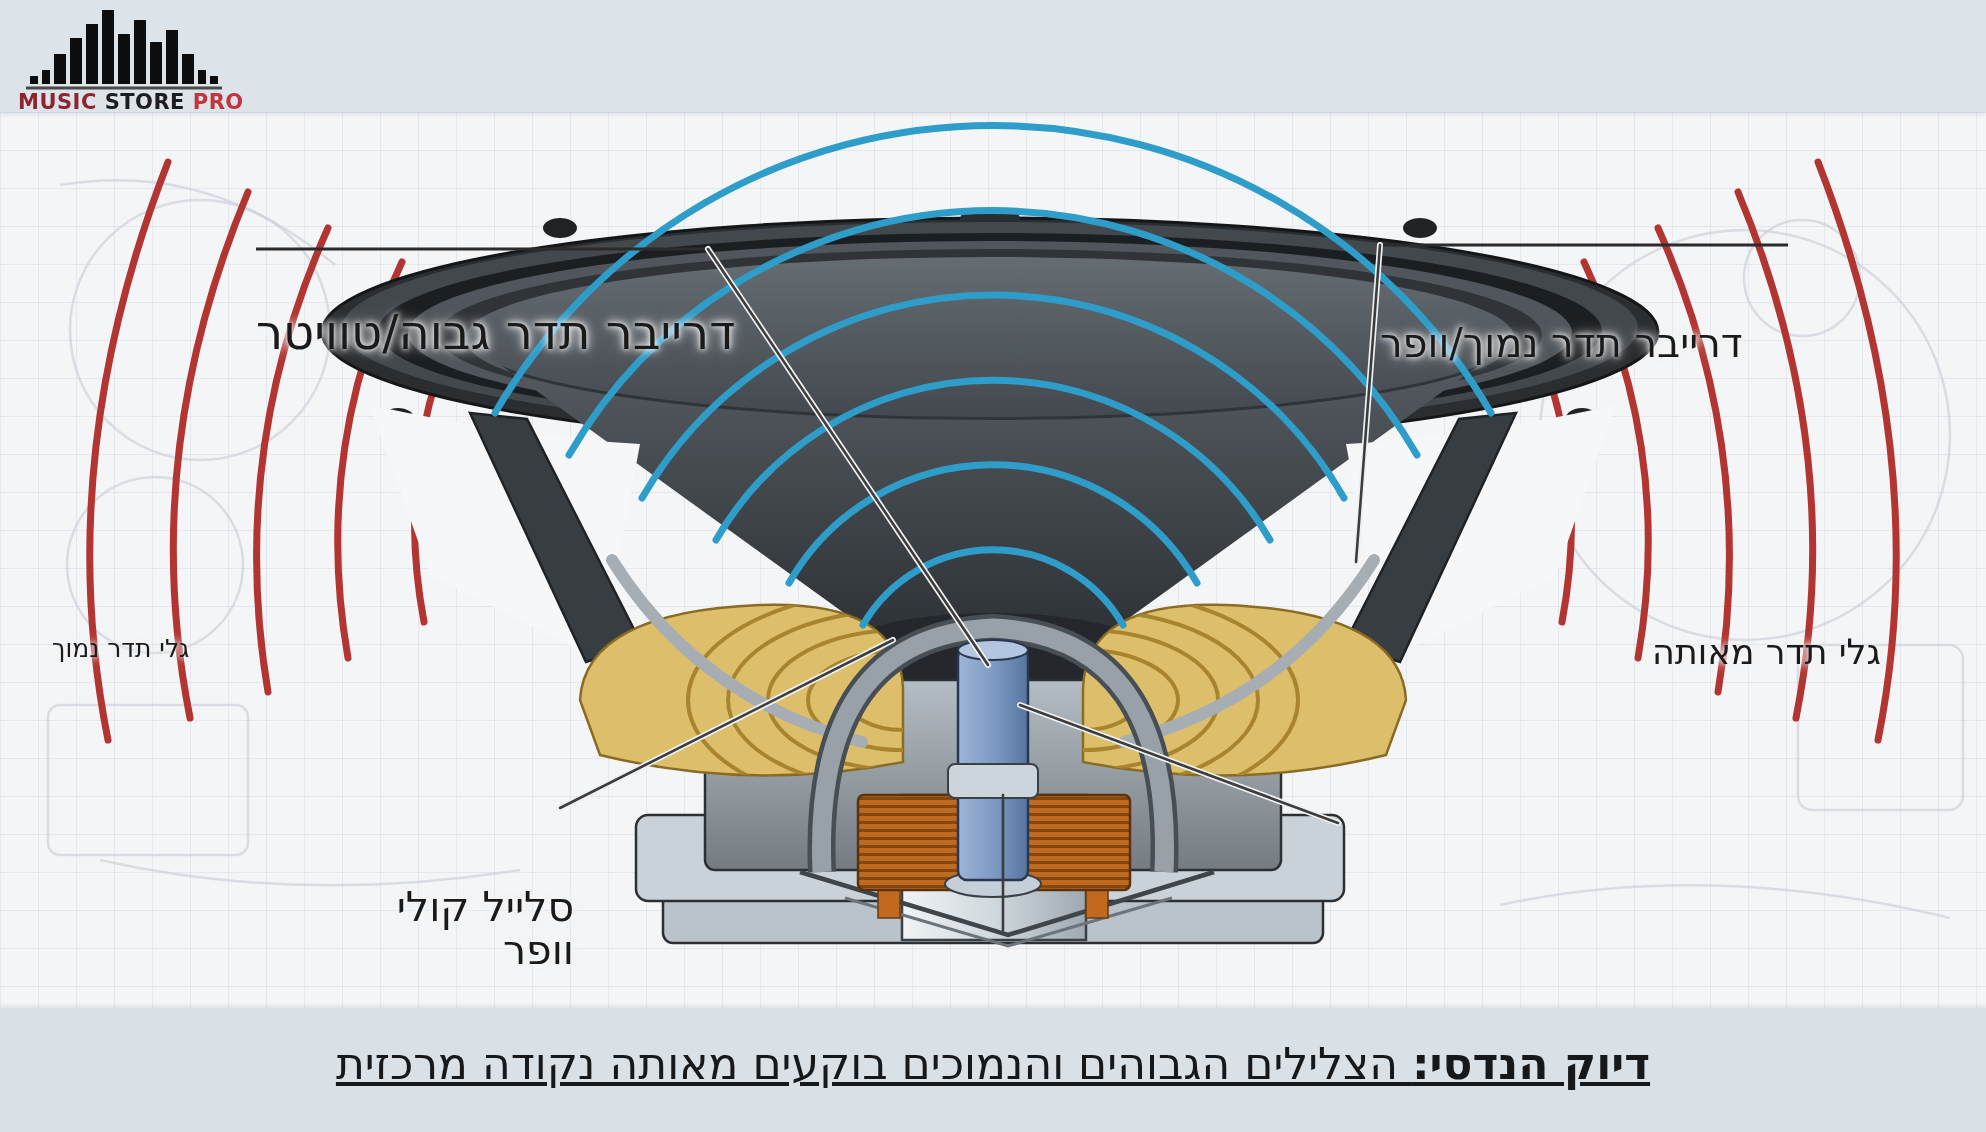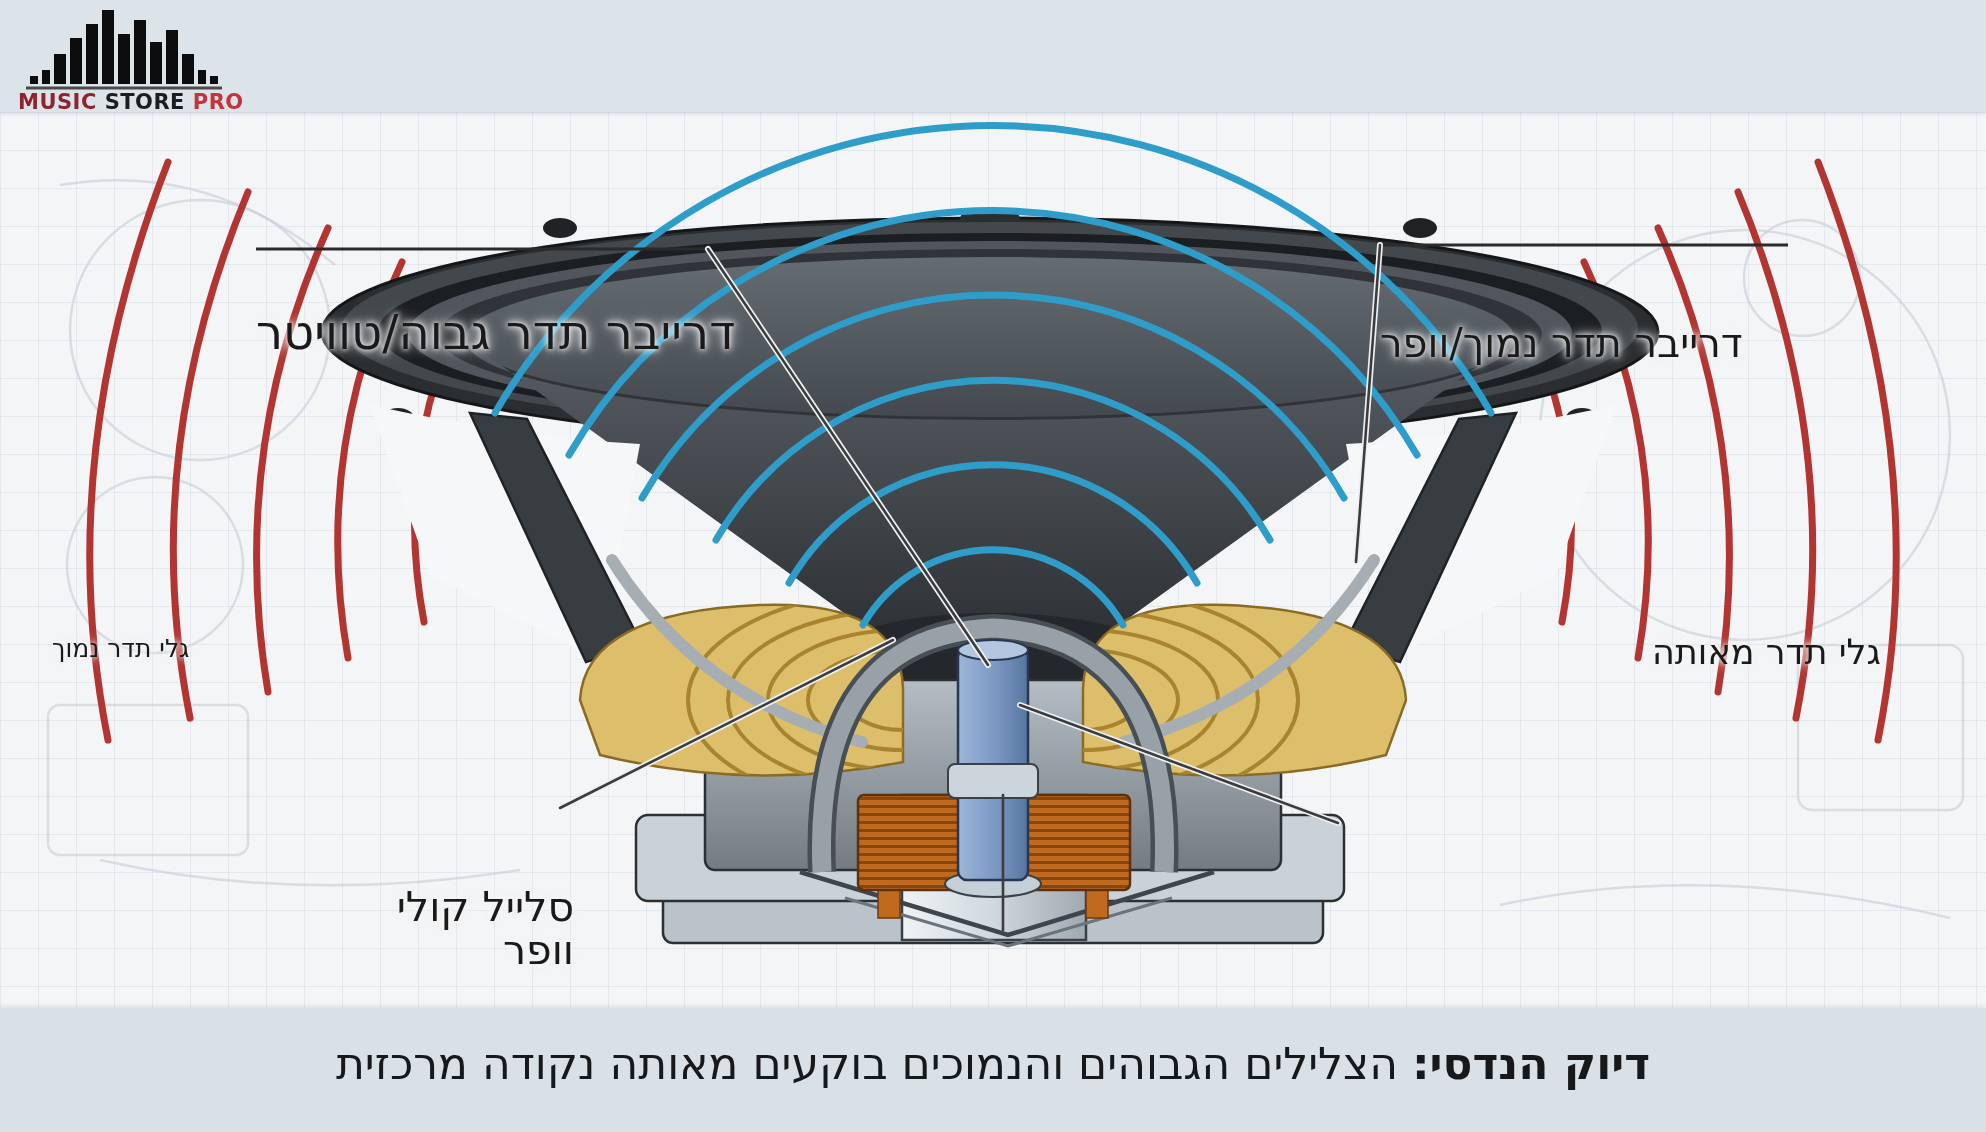--- a/index.html
+++ b/index.html
@@ -50,21 +50,21 @@
   .lbl-focus{left:1342px;top:826px;width:280px;font-size:35px;line-height:46px;text-align:left;}
   .lbl-magnet{left:993px;top:931px;transform:translateX(-50%);font-size:37px;}
   
   .footer{
     position:absolute;left:0;bottom:0;width:100%;height:124px;
     background:var(--footer_bg,#d9e1e7);
     box-shadow:0 -2px 4px rgba(90,110,130,.15);
   }
   .caption{
     position:absolute;left:0;top:30px;width:100%;text-align:center;
-    font-size:44px;color:#17181a;direction:rtl;white-space:nowrap;
+    font-size:44px;color:#17181a;direction:rtl;white-space:nowrap;text-decoration:underline;
   }
   .caption .lead{font-weight:bold;}
   
   .waveBlue{stroke:var(--wave_high_blue,#2f9dc9);stroke-width:7;fill:none;stroke-linecap:round;}
   .waveRed{stroke:var(--wave_low_red,#b23531);stroke-width:7;fill:none;stroke-linecap:round;}
   .sketch{stroke:#c6cdd7;stroke-width:2.5;fill:none;opacity:.6;}
   .leadW{stroke:#eef0f2;stroke-width:6;fill:none;stroke-linecap:round;}
   .leadD{stroke:#3c3c3c;stroke-width:2.6;fill:none;stroke-linecap:round;}
   .under{stroke:#2b2b2b;stroke-width:3;fill:none;}
 </style>

